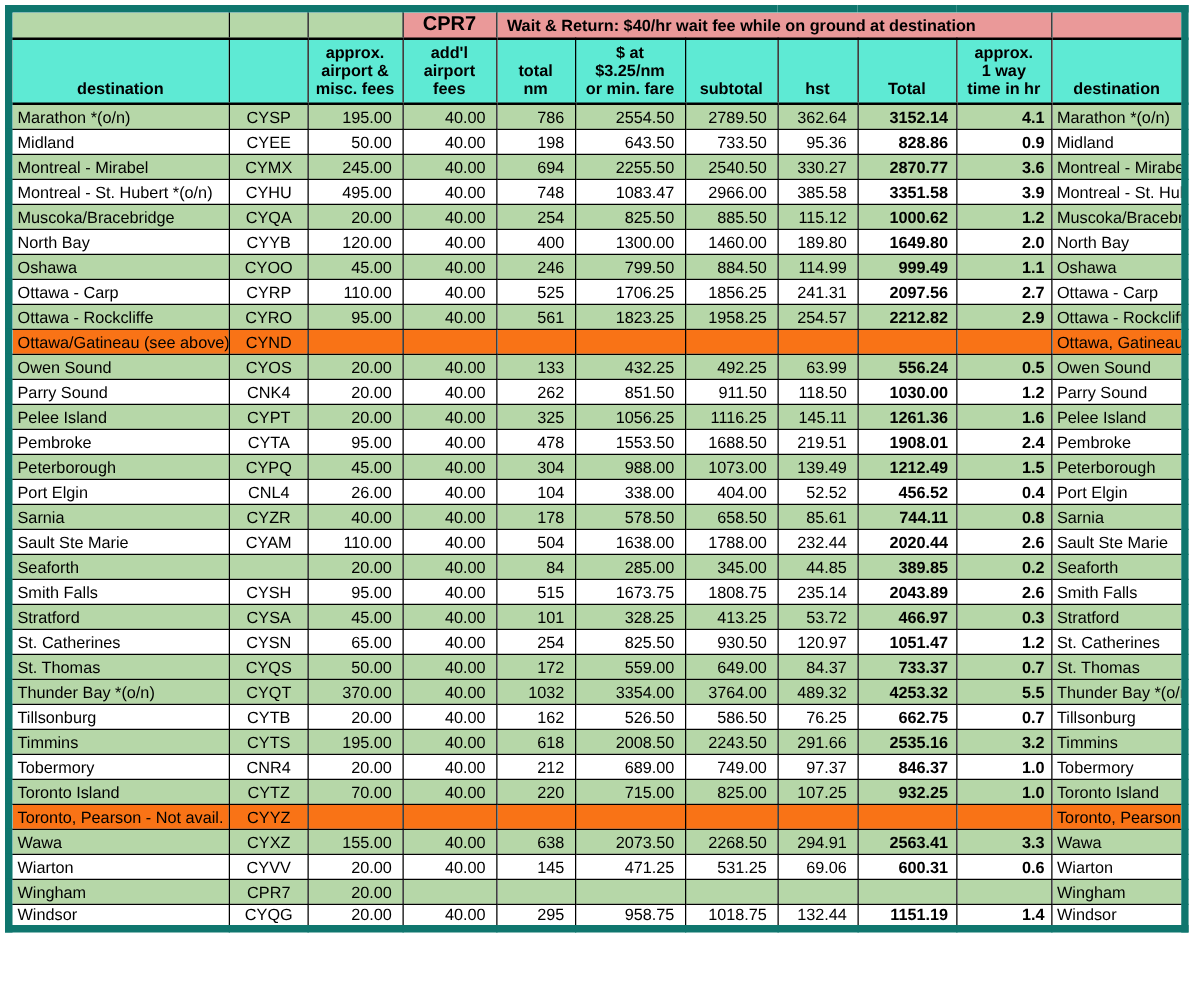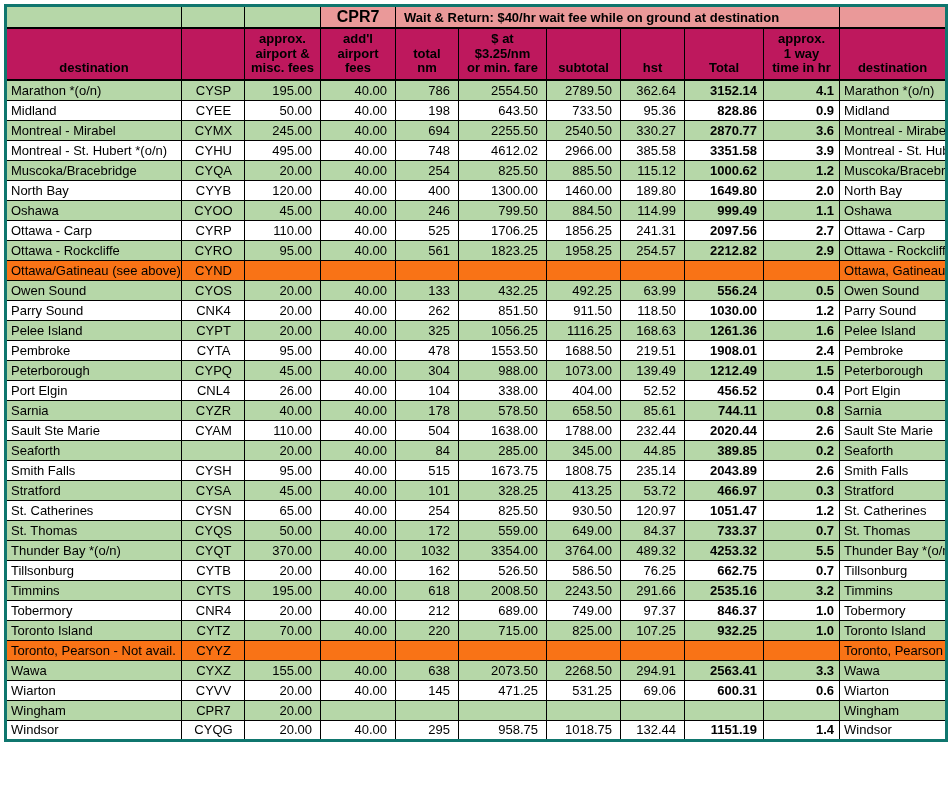--- a/index.html
+++ b/index.html
@@ -7,21 +7,21 @@
     margin: 0;
     background: #ffffff;
     font-family: "Liberation Sans", "DejaVu Sans", sans-serif;
   }
   body { padding: 4px; width: 951px; }
 
   table.rate-table {
     border-collapse: collapse;
     table-layout: fixed;
     width: 941px;
-    border: 3px solid #0f766e;
+    border: 6px solid #0f766e;
     padding-left: 28px;
   }
   th, td {
     border: 1px solid #000;
     overflow: hidden;
     white-space: nowrap;
   }
 
   
   tr.banner-row th { height: 22px; border-bottom-width: 2px; }
@@ -40,21 +40,21 @@
     padding-left: 8px;
     color: #000;
     margin-top: 14px;
   }
 
   
   tr.header-row th {
     height: 52px;
     vertical-align: bottom;
     text-align: center;
-    background: #be185d;
+    background: #5eead4;
     font-size: 13px;
     font-weight: bold;
     line-height: 1.12;
     white-space: pre-line;
     padding: 2px 1px 3px;
     border-bottom-width: 2px;
   }
 
   
   td { height: 20px; font-size: 13px; padding: 0 4px; vertical-align: middle; }
@@ -155,21 +155,21 @@
     <td class="c-num c-total">2870.77</td>
     <td class="c-num c-time">3.6</td>
     <td class="c-dest c-dest2">Montreal - Mirabel</td>
   </tr>
       <tr class="white">
     <td class="c-dest">Montreal - St. Hubert *(o/n)</td>
     <td class="c-code">CYHU</td>
     <td class="c-num">495.00</td>
     <td class="c-num">40.00</td>
     <td class="c-num">748</td>
-    <td class="c-num">4612.02</td>
+    <td class="c-num">1083.47</td>
     <td class="c-num">2966.00</td>
     <td class="c-num">385.58</td>
     <td class="c-num c-total">3351.58</td>
     <td class="c-num c-time">3.9</td>
     <td class="c-dest c-dest2">Montreal - St. Hubert *(o/n)</td>
   </tr>
       <tr class="green">
     <td class="c-dest">Muscoka/Bracebridge</td>
     <td class="c-code">CYQA</td>
     <td class="c-num">20.00</td>
@@ -274,21 +274,21 @@
     <td class="c-dest c-dest2">Parry Sound</td>
   </tr>
       <tr class="green">
     <td class="c-dest">Pelee Island</td>
     <td class="c-code">CYPT</td>
     <td class="c-num">20.00</td>
     <td class="c-num">40.00</td>
     <td class="c-num">325</td>
     <td class="c-num">1056.25</td>
     <td class="c-num">1116.25</td>
-    <td class="c-num">168.63</td>
+    <td class="c-num">145.11</td>
     <td class="c-num c-total">1261.36</td>
     <td class="c-num c-time">1.6</td>
     <td class="c-dest c-dest2">Pelee Island</td>
   </tr>
       <tr class="white">
     <td class="c-dest">Pembroke</td>
     <td class="c-code">CYTA</td>
     <td class="c-num">95.00</td>
     <td class="c-num">40.00</td>
     <td class="c-num">478</td>

